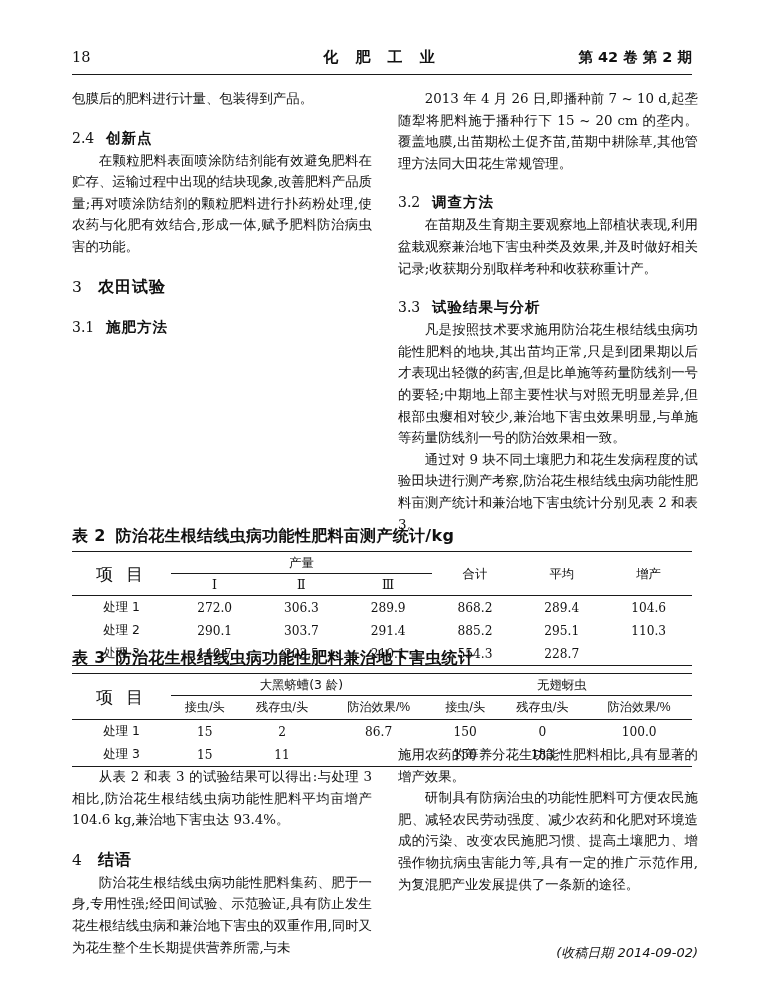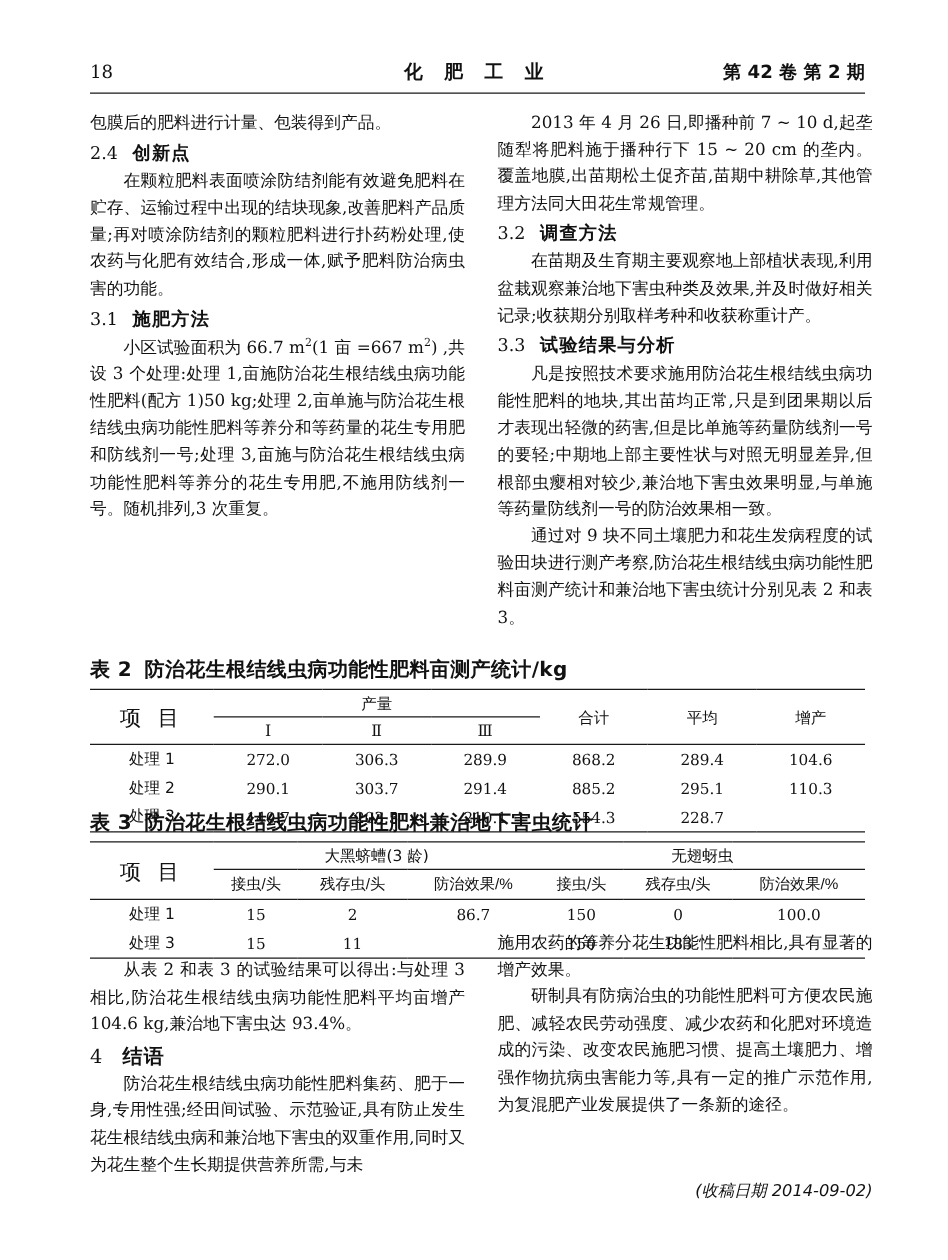--- a/index.html
+++ b/index.html
@@ -70,21 +70,21 @@
   .col-left  { left: 72px;  top: 88px; }
   .col-right { left: 398px; top: 88px; }
 
   .col-left-lower  { left: 72px;  top: 766px; width: 300px; }
   .col-right-lower { left: 398px; top: 744px; width: 300px; }
 
   p { margin: 0; text-indent: 2em; }
   p.noindent { text-indent: 0; }
 
   h2.sec {
-    margin: 2px 0 0 0;
+    margin: 17px 0 0 0;
     font-size: 14.5px;
     font-weight: bold;
     font-family: "DejaVu Sans", sans-serif;
     line-height: 23px;
     text-indent: 0;
   }
   h2.sec .num {
     display: inline-block;
     min-width: 34px;
     font-family: "DejaVu Serif", serif;
@@ -163,27 +163,29 @@
 
   <div class="col col-left">
     <p class="noindent">包膜后的肥料进行计量、包装得到产品。</p>
 
     <h2 class="sec">
       <span class="num">2.4</span><span class="ttl">创新点</span>
     </h2>
 
     <p>在颗粒肥料表面喷涂防结剂能有效避免肥料在贮存、运输过程中出现的结块现象,改善肥料产品质量;再对喷涂防结剂的颗粒肥料进行扑药粉处理,使农药与化肥有效结合,形成一体,赋予肥料防治病虫害的功能。</p>
 
+    <h2 class="sec big">
+      <span class="num">3</span><span class="ttl">农田试验</span>
+    </h2>
 
     <h2 class="sec">
       <span class="num">3.1</span><span class="ttl">施肥方法</span>
     </h2>
 
 
-    <p><span>小区试验面积为 66.7 m</span><sup>2</sup><span>(1 亩 =667 m</span><sup>2</sup><span>) ,共设 3 个处理:处理 1,亩施防治花生根结线虫病功能性肥料(配方 1)50 kg;处理 2,亩单施与防治花生根结线虫病功能性肥料等养分和等药量的花生专用肥和防线剂一号;处理 3,亩施与防治花生根结线虫病功能性肥料等养分的花生专用肥,不施用防线剂一号。随机排列,3 次重复。</span></p>
   </div>
 
   <div class="col col-right">
     <p>2013 年 4 月 26 日,即播种前 7 ~ 10 d,起垄随犁将肥料施于播种行下 15 ~ 20 cm 的垄内。覆盖地膜,出苗期松土促齐苗,苗期中耕除草,其他管理方法同大田花生常规管理。</p>
 
     <h2 class="sec">
       <span class="num">3.2</span><span class="ttl">调查方法</span>
     </h2>
 
     <p>在苗期及生育期主要观察地上部植状表现,利用盆栽观察兼治地下害虫种类及效果,并及时做好相关记录;收获期分别取样考种和收获称重计产。</p>

